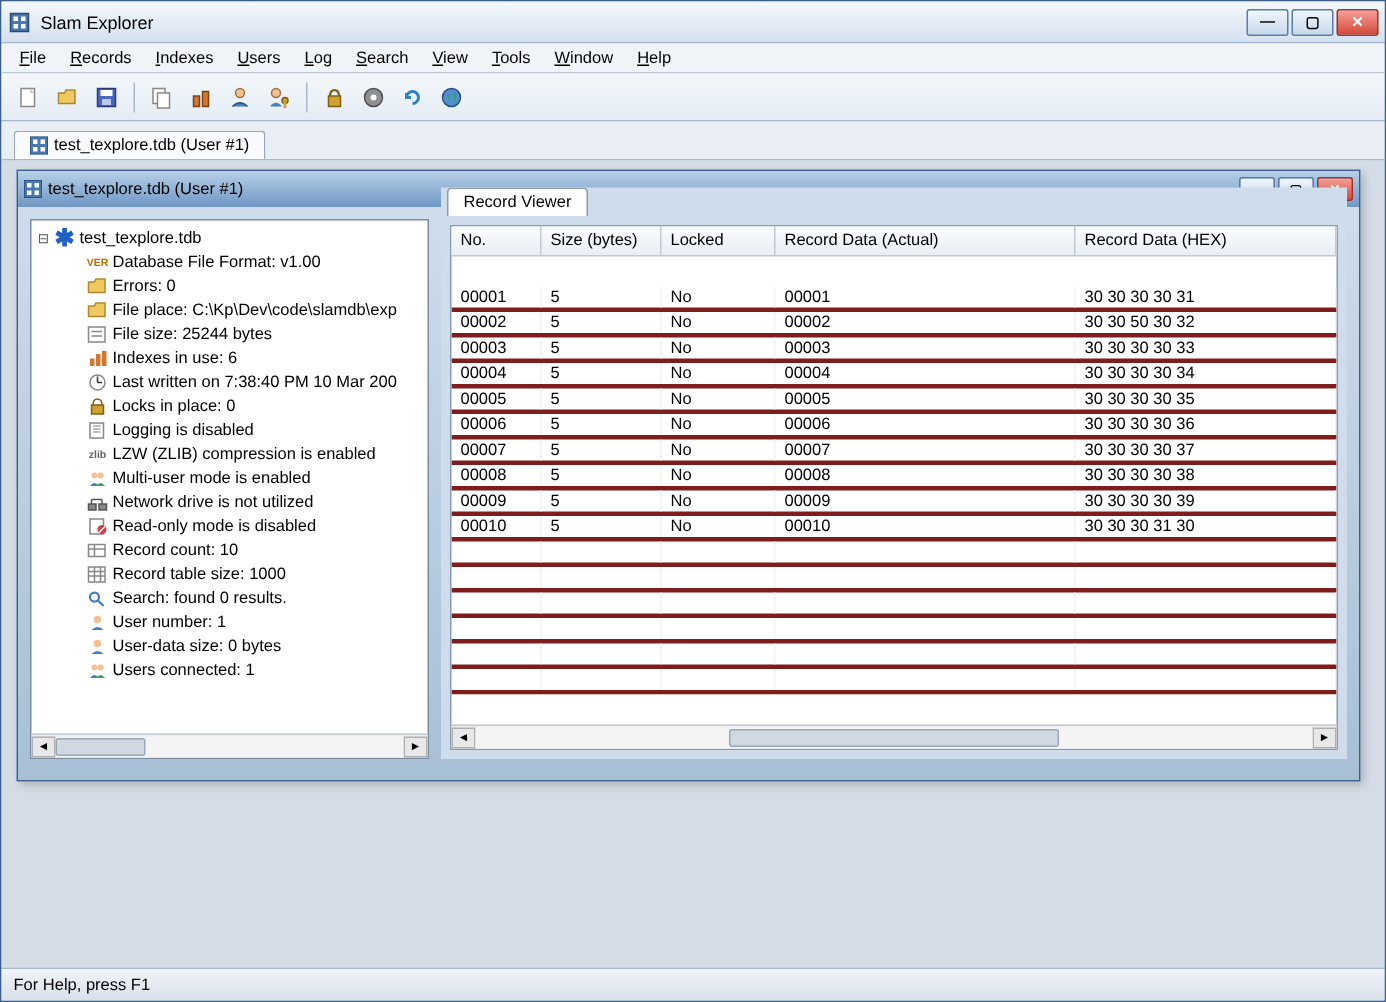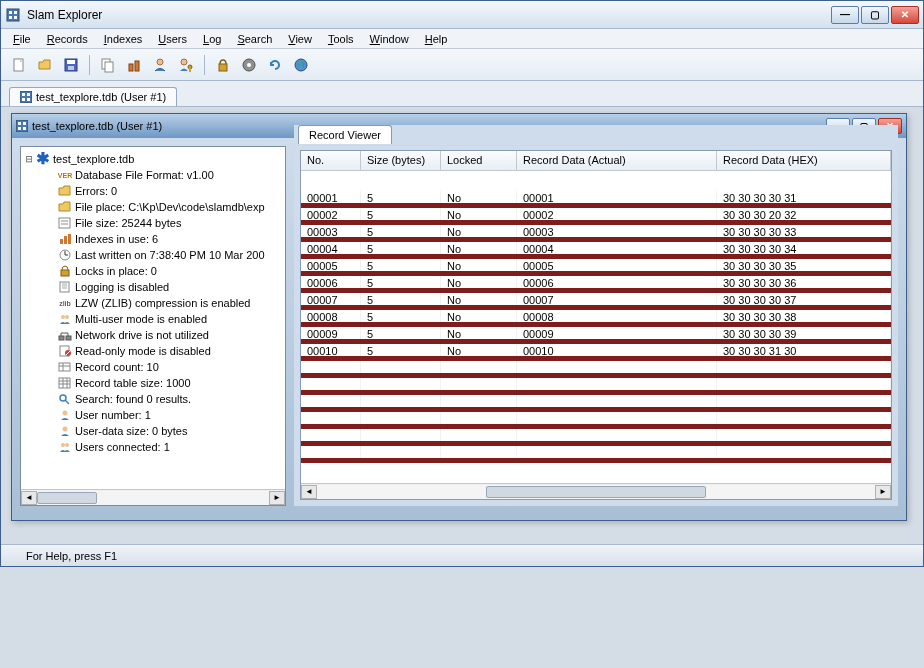--- a/index.html
+++ b/index.html
@@ -9,21 +9,21 @@
     font-size: 11px;
     background: #d4dce5;
     color: #000;
     overflow: hidden;
     width: 924px;
     height: 668px;
   }
   
   .window {
     width: 924px;
-    height: 567px;
+    height: 668px;
     background: linear-gradient(#e8f0f8, #d4dce5);
     border: 1px solid #3b5f8a;
     display: flex;
     flex-direction: column;
   }
   .titlebar {
     height: 28px;
     background: linear-gradient(#f4f8fc, #d4e1ef);
     border-bottom: 1px solid #a8b8cc;
     display: flex;
@@ -198,42 +198,42 @@
   }
   .grid-header .gh {
     border-right: 1px solid #c0c8d0;
     padding: 3px 6px;
     font-size: 11px;
   }
   .grid-body { flex:1; overflow:hidden; }
   .grid-row {
     display:flex;
     height: 17px;
-    border-bottom: 5px solid #7f1d1d;
+    border-bottom: 3px solid #7f1d1d;
   }
   .grid-row .gc {
     padding: 1px 6px;
     font-size: 11px;
     border-right: 1px solid #f0f2f4;
   }
   .grid-hscroll {
     height: 16px;
     border-top: 1px solid #c0c8d0;
     background:#f0f0f0;
     display:flex;align-items:center;
   }
   .grid-hscroll .arrow { width: 16px; height: 14px; background: #e8e8e8; border: 1px solid #b0b0b0; display:flex;align-items:center;justify-content:center;font-size:8px;cursor:pointer; }
   .grid-hscroll .track { flex:1; background:#f4f4f4;height:14px;position:relative; }
   .grid-hscroll .thumb { position:absolute; left:50%; transform:translateX(-50%); width:220px;height:12px;top:1px;background:#d0d8e0;border:1px solid #98a8bc;border-radius:2px; }
   .statusbar {
     height: 22px;
     background: linear-gradient(#f0f4f8,#d8e0ea);
     border-top: 1px solid #a8b8cc;
     display:flex;align-items:center;
-    padding: 0 25px;
+    padding: 0 8px;
     font-size: 11px;
     text-align: center;
   }
   
   .c-no    { width: 60px; }
   .c-size  { width: 80px; }
   .c-lock  { width: 76px; }
   .c-act   { width: 200px; }
   .c-hex   { flex: 1; }
   
@@ -619,21 +619,21 @@
                   <div class="gc c-size">5</div>
                   <div class="gc c-lock">No</div>
                   <div class="gc c-act">00001</div>
                   <div class="gc c-hex">30 30 30 30 31</div>
                 </div>
                 <div class="grid-row">
                   <div class="gc c-no">00002</div>
                   <div class="gc c-size">5</div>
                   <div class="gc c-lock">No</div>
                   <div class="gc c-act">00002</div>
-                  <div class="gc c-hex">30 30 30 20 32</div>
+                  <div class="gc c-hex">30 30 50 30 32</div>
                 </div>
                 <div class="grid-row">
                   <div class="gc c-no">00003</div>
                   <div class="gc c-size">5</div>
                   <div class="gc c-lock">No</div>
                   <div class="gc c-act">00003</div>
                   <div class="gc c-hex">30 30 30 30 33</div>
                 </div>
                 <div class="grid-row">
                   <div class="gc c-no">00004</div>

